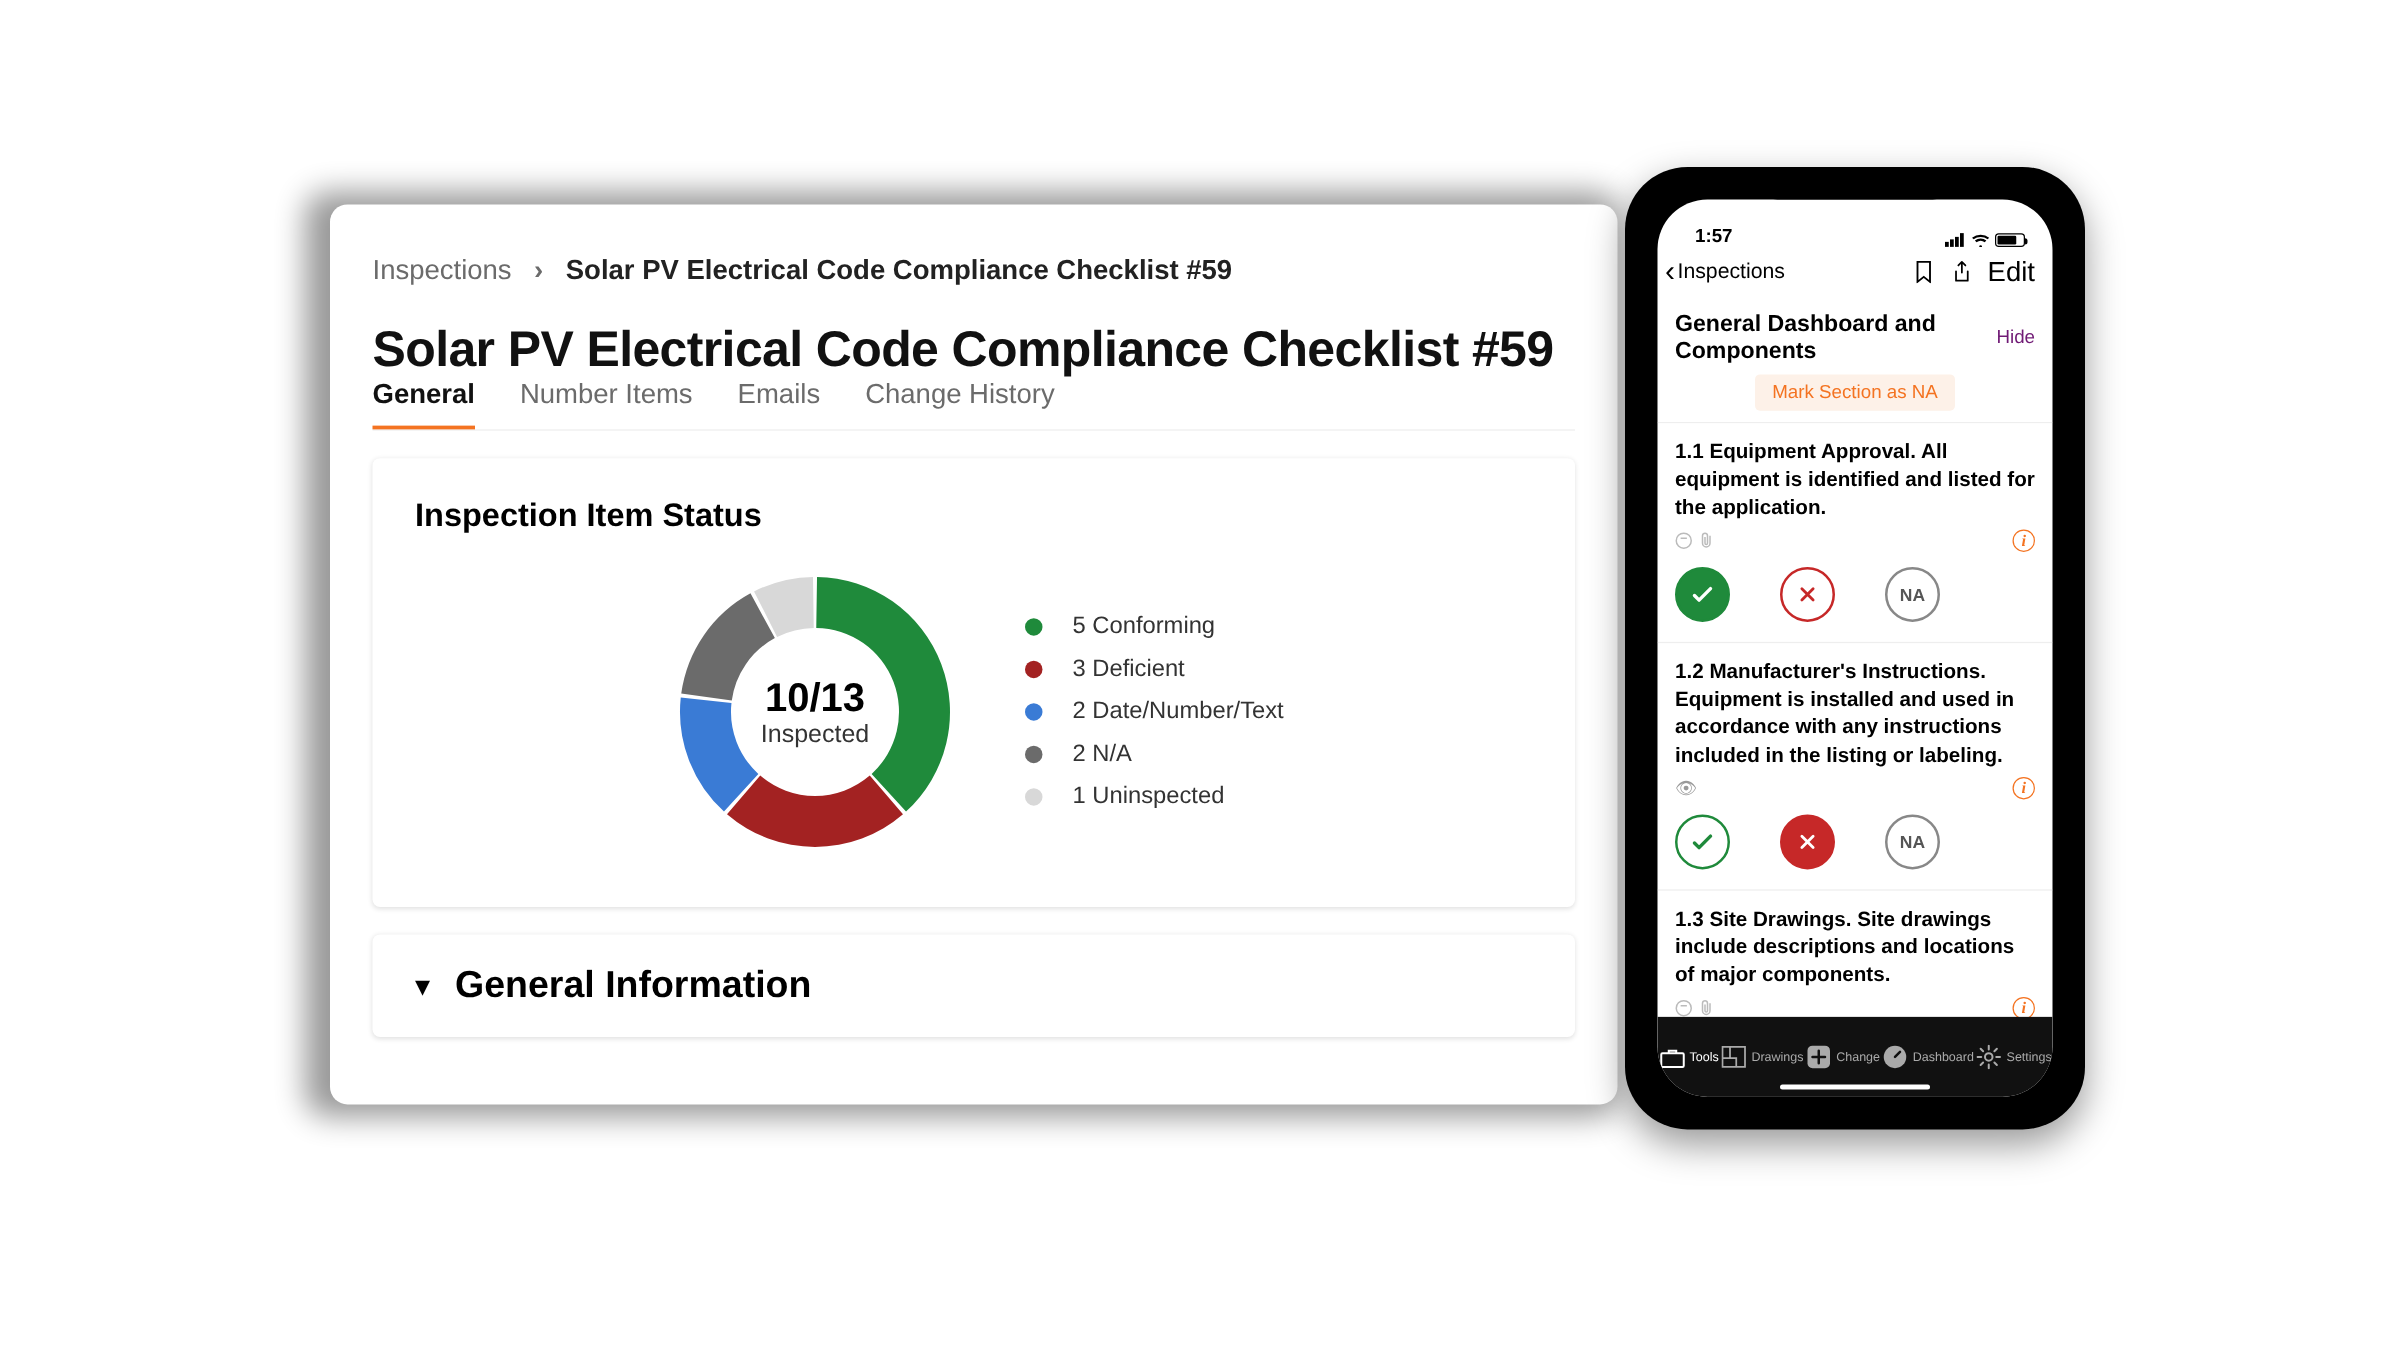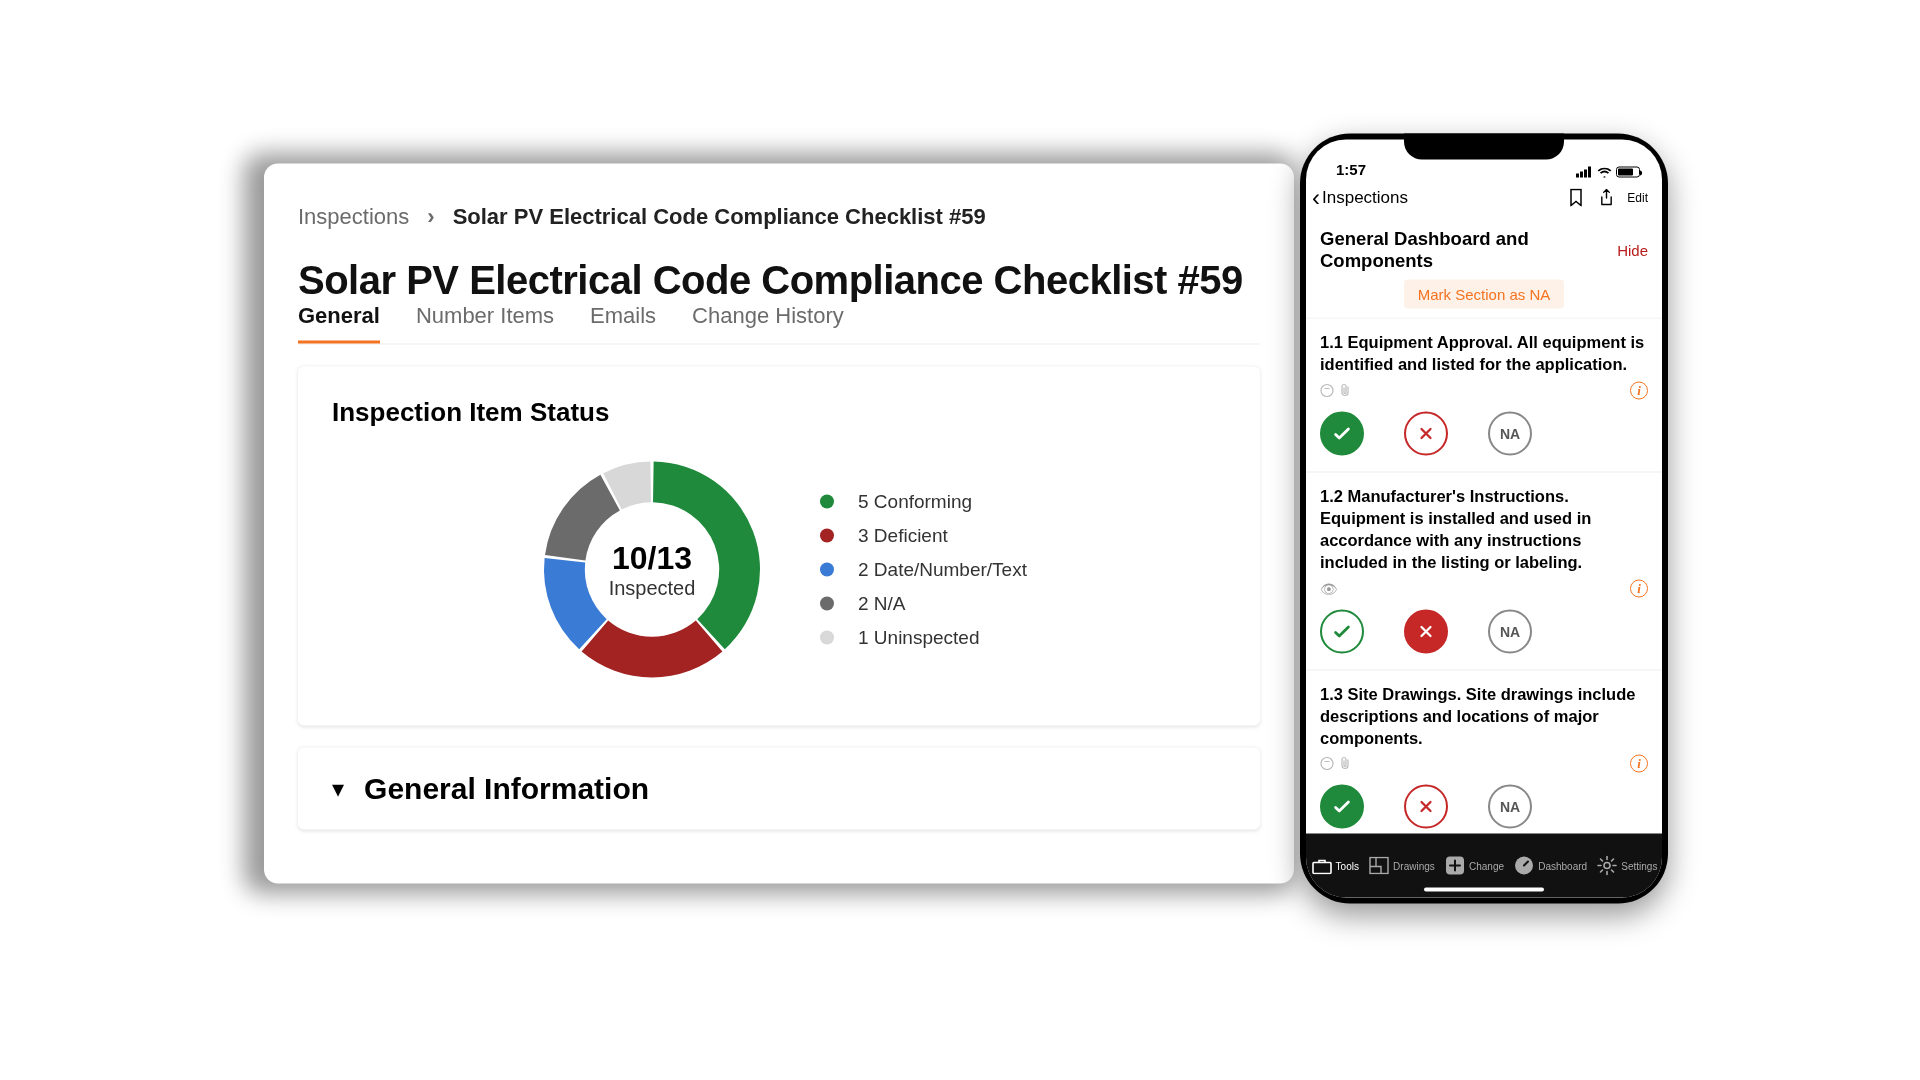--- a/index.html
+++ b/index.html
@@ -83,21 +83,21 @@
 
 .phone {
   position: absolute;
   right: 28px;
   top: 0;
   width: 368px;
   height: 770px;
   background: #000;
   border-radius: 50px;
   box-shadow: 0 12px 30px rgba(0,0,0,0.4);
-  padding: 6px;
+  padding: 26px;
 }
 .notch {
   position: absolute;
   top: 0; left: 50%;
   transform: translateX(-50%);
   width: 160px; height: 26px;
   background: #000;
   border-radius: 0 0 18px 18px;
   z-index: 5;
 }
@@ -120,24 +120,24 @@
 .signal span:nth-child(4){left:12px;height:11px;}
 .wifi { width: 15px; height: 11px; }
 .battery { width: 24px; height: 11px; border: 1px solid #000; border-radius: 3px; position: relative; }
 .battery::after { content:""; position:absolute; right:-3px; top:3px; width:2px; height:5px; background:#000; border-radius:0 2px 2px 0;}
 .battery span { position:absolute; left:1px; top:1px; bottom:1px; width:70%; background:#000; border-radius:1px;}
 .navbar { display:flex; align-items:center; justify-content:space-between; padding: 4px 14px 8px 6px; }
 .nav-left { display:flex; align-items:center; gap:-2px; font-size:17px; }
 .nav-left .bchev { font-size: 24px; font-weight: 300; margin-right: 2px; }
 .nav-right { display:flex; align-items:center; gap: 12px; }
 .nav-right .ico { width:18px; height:20px; display:flex; align-items:center; justify-content:center; }
-.edit-link { font-size: 12px; }
+.edit-link { font-size: 22px; }
 .section-head { display:flex; justify-content:space-between; align-items:center; padding: 8px 14px 14px 14px; }
 .section-head h3 { font-size: 18.5px; font-weight:700; }
-.hide { color:#b91c1c; font-size: 15px; }
+.hide { color:#701a75; font-size: 15px; }
 .mark-na { text-align:center; padding: 0 0 14px; }
 .mark-na span { background:#fdf1e8; color:#f47321; padding: 6px 14px; border-radius: 4px; font-size:15px; }
 .items { flex: 1; overflow:hidden; }
 .item { border-top:1px solid #eee; padding: 12px 14px 16px; }
 .item p { font-size: 16.5px; font-weight:600; line-height:1.35; }
 .meta-row { margin-top:6px; display:flex; justify-content:space-between; align-items:center; color:#999; }
 .meta-icons { display:flex; gap:6px; font-size:14px; }
 .info-i { width:18px; height:18px; border:1.5px solid #f47321; border-radius:50%; color:#f47321; font-size:13px; display:flex; align-items:center; justify-content:center; font-style: italic; font-family: Georgia, serif; font-weight:bold;}
 .choices { display:flex; gap: 40px; margin-top: 12px; }
 .choice { width:44px; height:44px; border-radius:50%; display:flex; align-items:center; justify-content:center; font-weight:700; font-size: 18px;}

